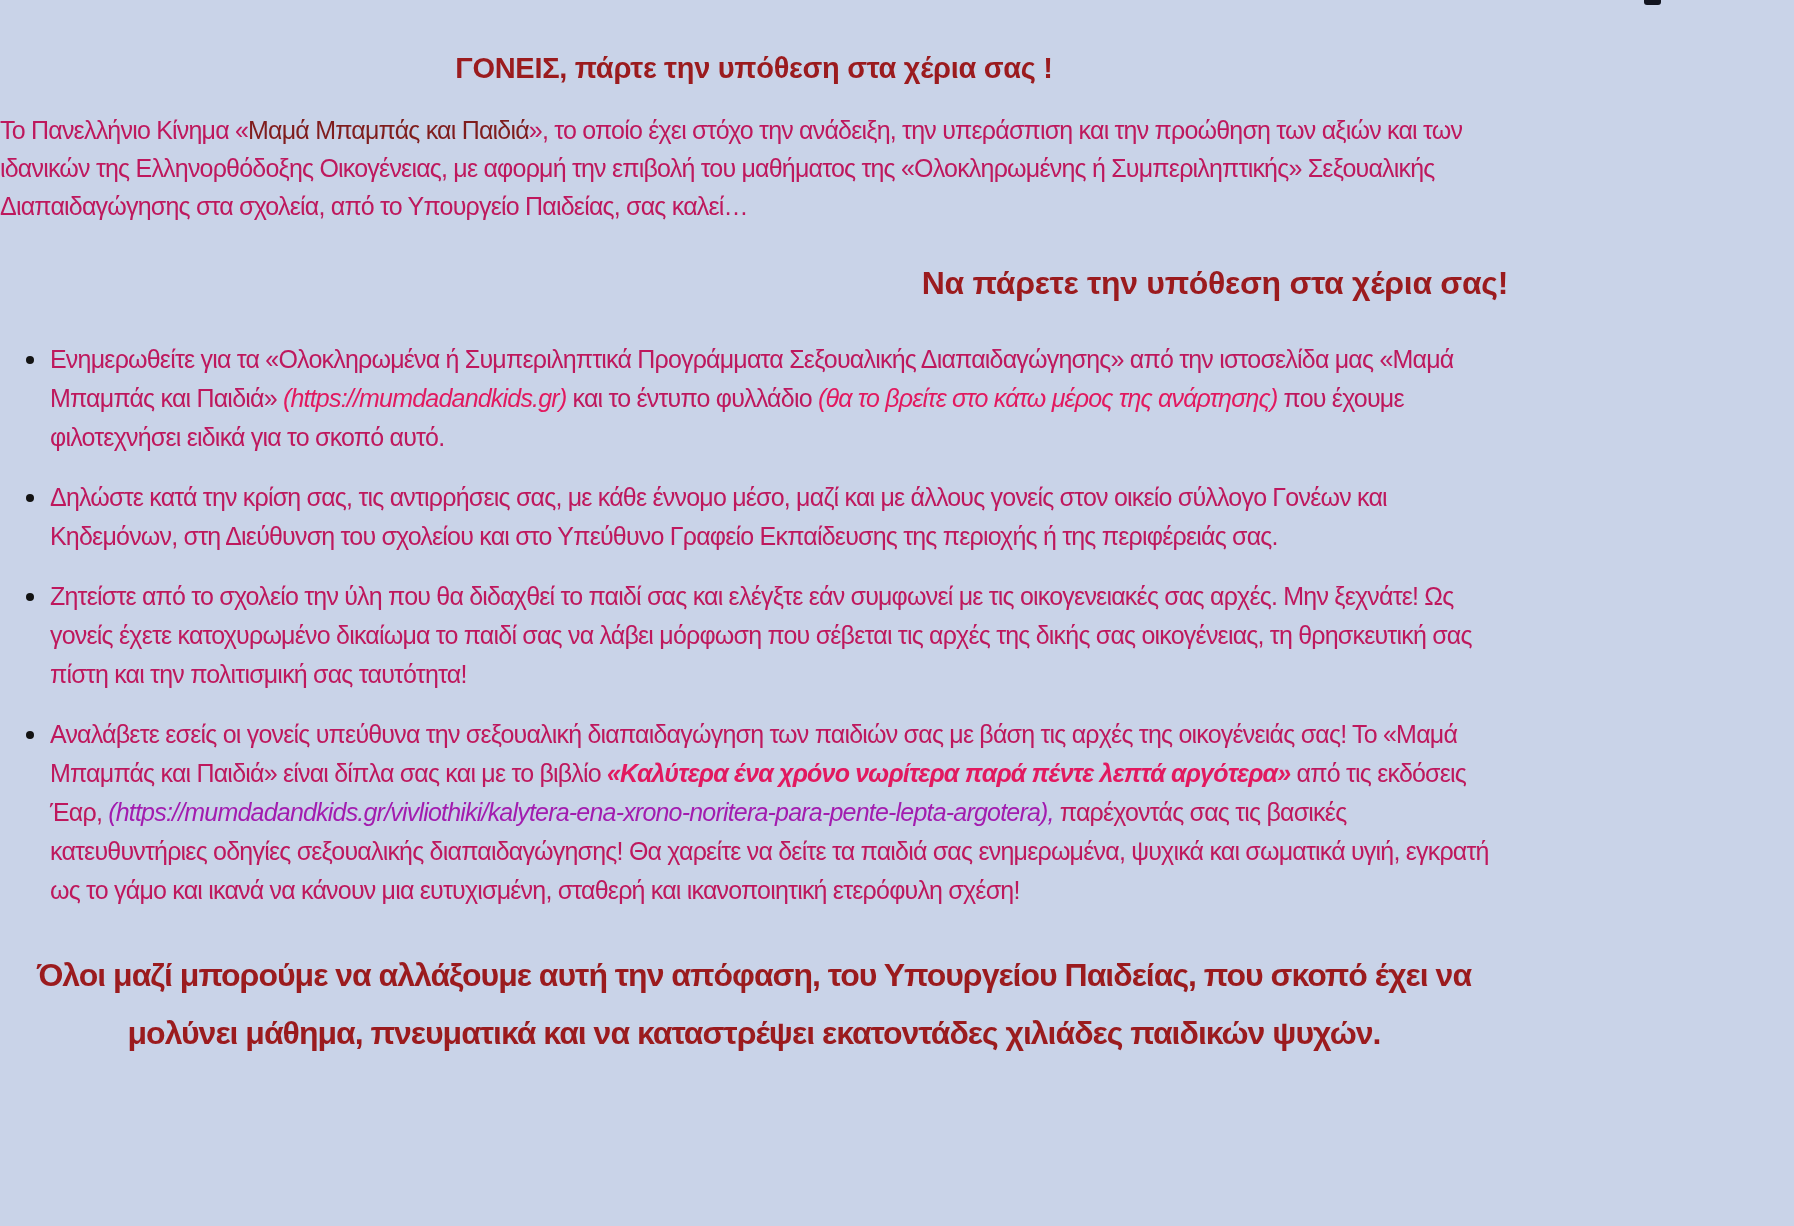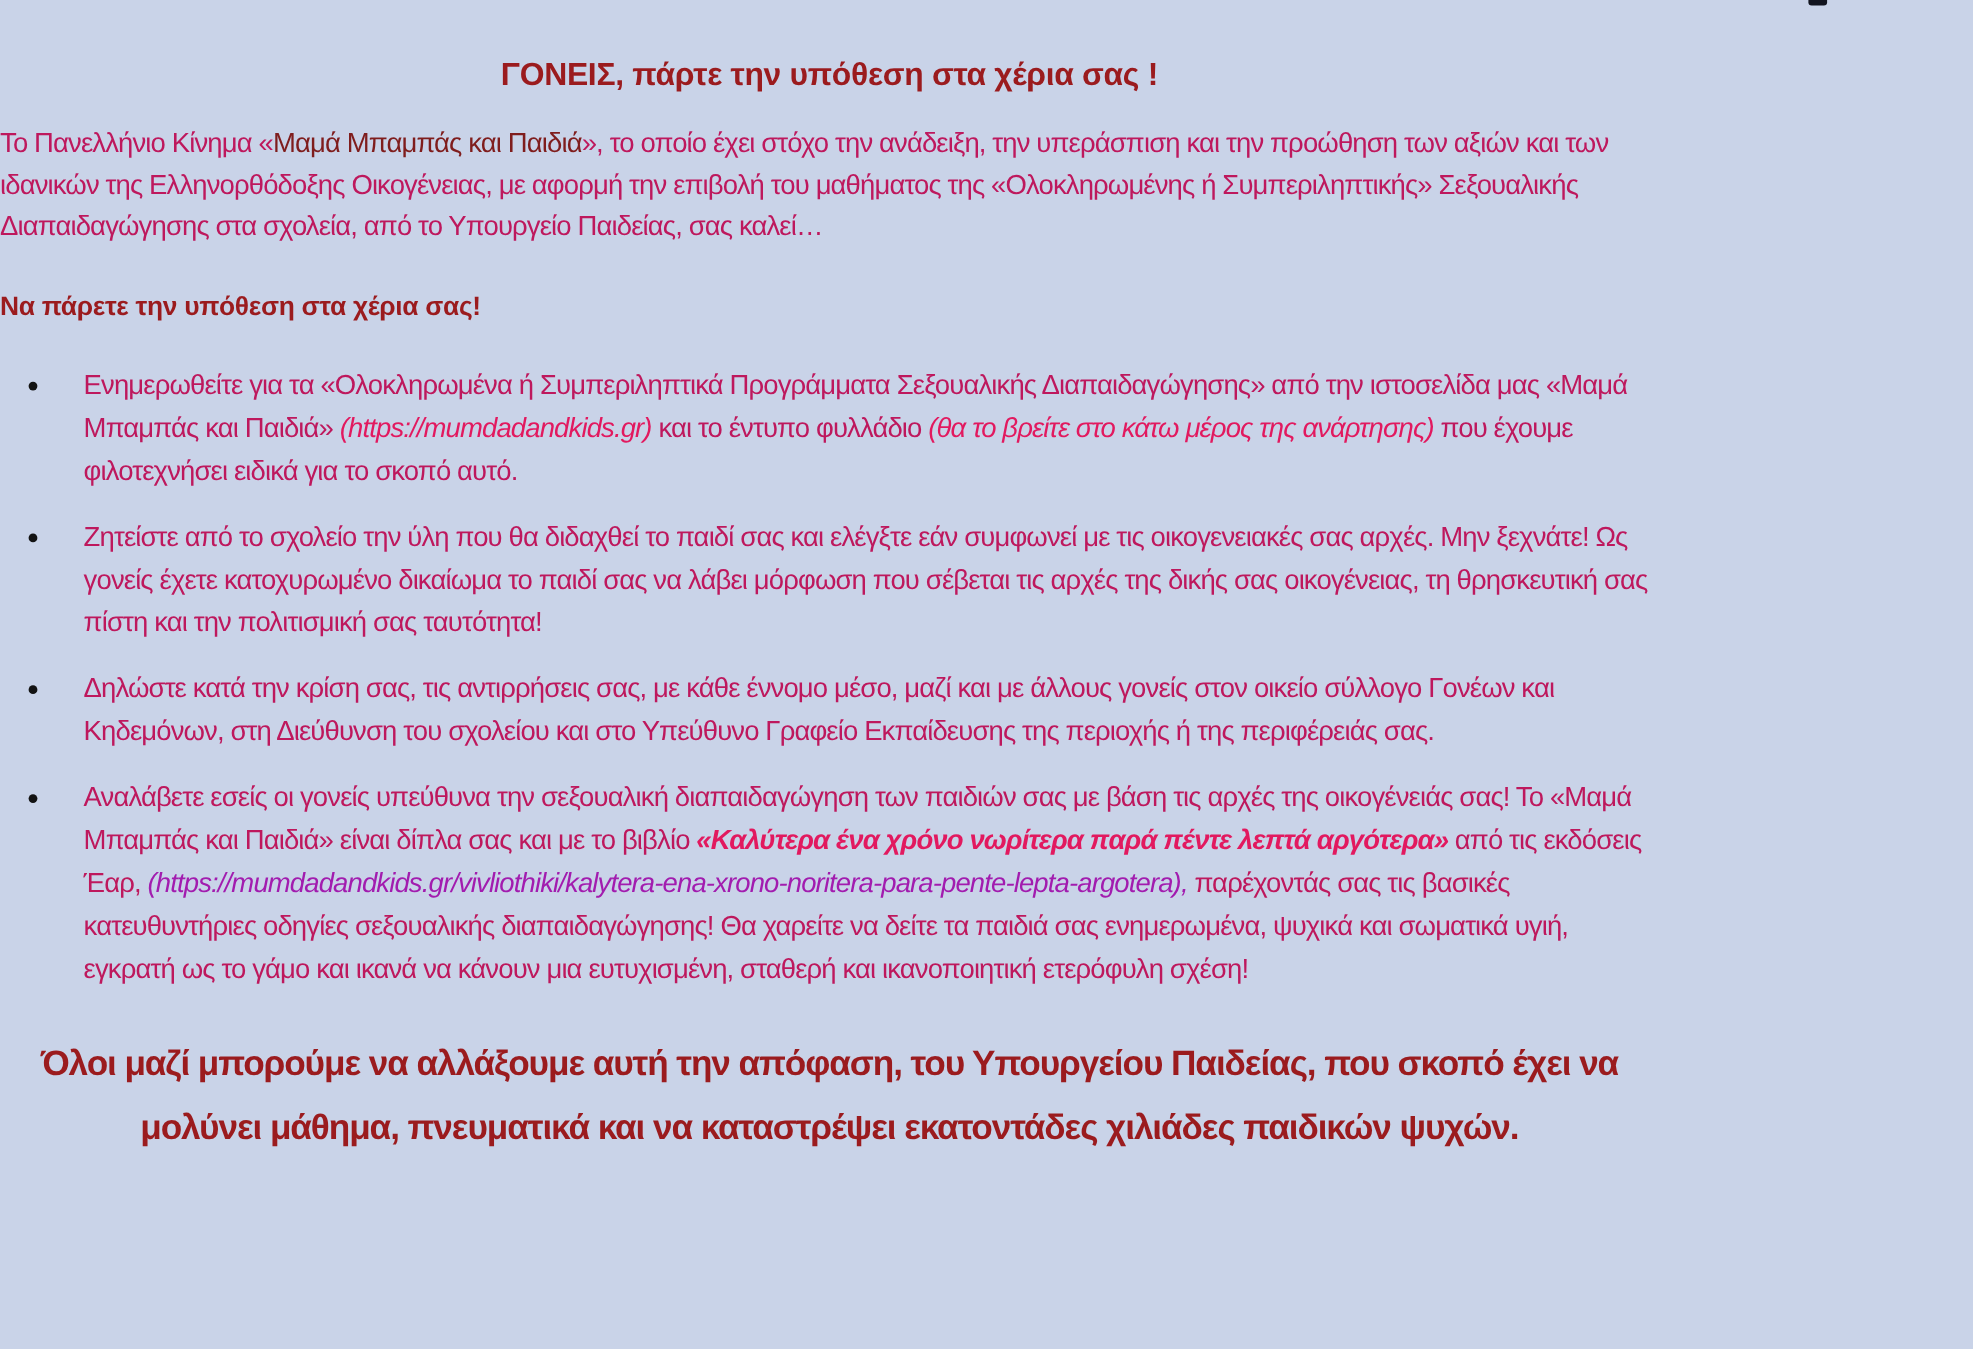--- a/index.html
+++ b/index.html
@@ -42,30 +42,30 @@
     letter-spacing: -0.5px;
   }
   .intro {
     margin: 0;
     font-size: 25px;
     line-height: 38px;
     letter-spacing: -0.8px;
   }
   .h-sub {
     margin: 40px 0 38px 0;
-    text-align: left;
+    text-align: right;
     color: #9b1b1e;
     font-weight: bold;
-    font-size: 24px;
+    font-size: 32px;
     letter-spacing: -0.3px;
   }
   ul.action-list { list-style: none; margin: 0; padding: 0; }
   li.action-item {
     position: relative;
-    padding-left: 76px;
+    padding-left: 50px;
     font-size: 25px;
     line-height: 39px;
     margin-bottom: 21px;
     letter-spacing: -0.8px;
   }
   .bullet-dot {
     position: absolute;
     left: 26px;
     top: 16px;
     width: 8px;
@@ -113,25 +113,25 @@
 
     <h2 class="h-sub">Να πάρετε την υπόθεση στα χέρια σας!</h2>
 
     <ul class="action-list">
       <li class="action-item">
         <span class="bullet-dot"></span>
         <span class="li-text"><span class="seg-normal">Ενημερωθείτε για τα «Ολοκληρωμένα ή Συμπεριληπτικά Προγράμματα Σεξουαλικής Διαπαιδαγώγησης» από την ιστοσελίδα μας «Μαμά Μπαμπάς και Παιδιά» </span><span class="seg-pink-italic">(https://mumdadandkids.gr)</span><span class="seg-normal"> και το έντυπο φυλλάδιο </span><span class="seg-pink-italic">(θα το βρείτε στο κάτω μέρος της ανάρτησης)</span><span class="seg-normal"> που έχουμε φιλοτεχνήσει ειδικά για το σκοπό αυτό.</span></span>
       </li>
       <li class="action-item">
         <span class="bullet-dot"></span>
-        <span class="li-text"><span class="seg-normal">Ζητείστε από το σχολείο την ύλη που θα διδαχθεί το παιδί σας και ελέγξτε εάν συμφωνεί με τις οικογενειακές σας αρχές. Μην ξεχνάτε! Ως γονείς έχετε κατοχυρωμένο δικαίωμα το παιδί σας να λάβει μόρφωση που σέβεται τις αρχές της δικής σας οικογένειας, τη θρησκευτική σας πίστη και την πολιτισμική σας ταυτότητα!</span></span>
+        <span class="li-text"><span class="seg-normal">Δηλώστε κατά την κρίση σας, τις αντιρρήσεις σας, με κάθε έννομο μέσο, μαζί και με άλλους γονείς στον οικείο σύλλογο Γονέων και Κηδεμόνων, στη Διεύθυνση του σχολείου και στο Υπεύθυνο Γραφείο Εκπαίδευσης της περιοχής ή της περιφέρειάς σας.</span></span>
       </li>
       <li class="action-item">
         <span class="bullet-dot"></span>
-        <span class="li-text"><span class="seg-normal">Δηλώστε κατά την κρίση σας, τις αντιρρήσεις σας, με κάθε έννομο μέσο, μαζί και με άλλους γονείς στον οικείο σύλλογο Γονέων και Κηδεμόνων, στη Διεύθυνση του σχολείου και στο Υπεύθυνο Γραφείο Εκπαίδευσης της περιοχής ή της περιφέρειάς σας.</span></span>
+        <span class="li-text"><span class="seg-normal">Ζητείστε από το σχολείο την ύλη που θα διδαχθεί το παιδί σας και ελέγξτε εάν συμφωνεί με τις οικογενειακές σας αρχές. Μην ξεχνάτε! Ως γονείς έχετε κατοχυρωμένο δικαίωμα το παιδί σας να λάβει μόρφωση που σέβεται τις αρχές της δικής σας οικογένειας, τη θρησκευτική σας πίστη και την πολιτισμική σας ταυτότητα!</span></span>
       </li>
       <li class="action-item">
         <span class="bullet-dot"></span>
         <span class="li-text"><span class="seg-normal">Αναλάβετε εσείς οι γονείς υπεύθυνα την σεξουαλική διαπαιδαγώγηση των παιδιών σας με βάση τις αρχές της οικογένειάς σας! Το «Μαμά Μπαμπάς και Παιδιά» είναι δίπλα σας και με το βιβλίο </span><span class="seg-pink-bold-italic">«Καλύτερα ένα χρόνο νωρίτερα παρά πέντε λεπτά αργότερα»</span><span class="seg-normal"> από τις εκδόσεις Έαρ, </span><span class="seg-salmon-italic">(https://mumdadandkids.gr/vivliothiki/kalytera-ena-xrono-noritera-para-pente-lepta-argotera),</span><span class="seg-normal"> παρέχοντάς σας τις βασικές κατευθυντήριες οδηγίες σεξουαλικής διαπαιδαγώγησης! Θα χαρείτε να δείτε τα παιδιά σας ενημερωμένα, ψυχικά και σωματικά υγιή, εγκρατή ως το γάμο και ικανά να κάνουν μια ευτυχισμένη, σταθερή και ικανοποιητική ετερόφυλη σχέση!</span></span>
       </li>
     </ul>
 
     <h2 class="closing">Όλοι μαζί μπορούμε να αλλάξουμε αυτή την απόφαση, του Υπουργείου Παιδείας, που σκοπό έχει να μολύνει μάθημα, πνευματικά και να καταστρέψει εκατοντάδες χιλιάδες παιδικών ψυχών.</h2>
 
 

